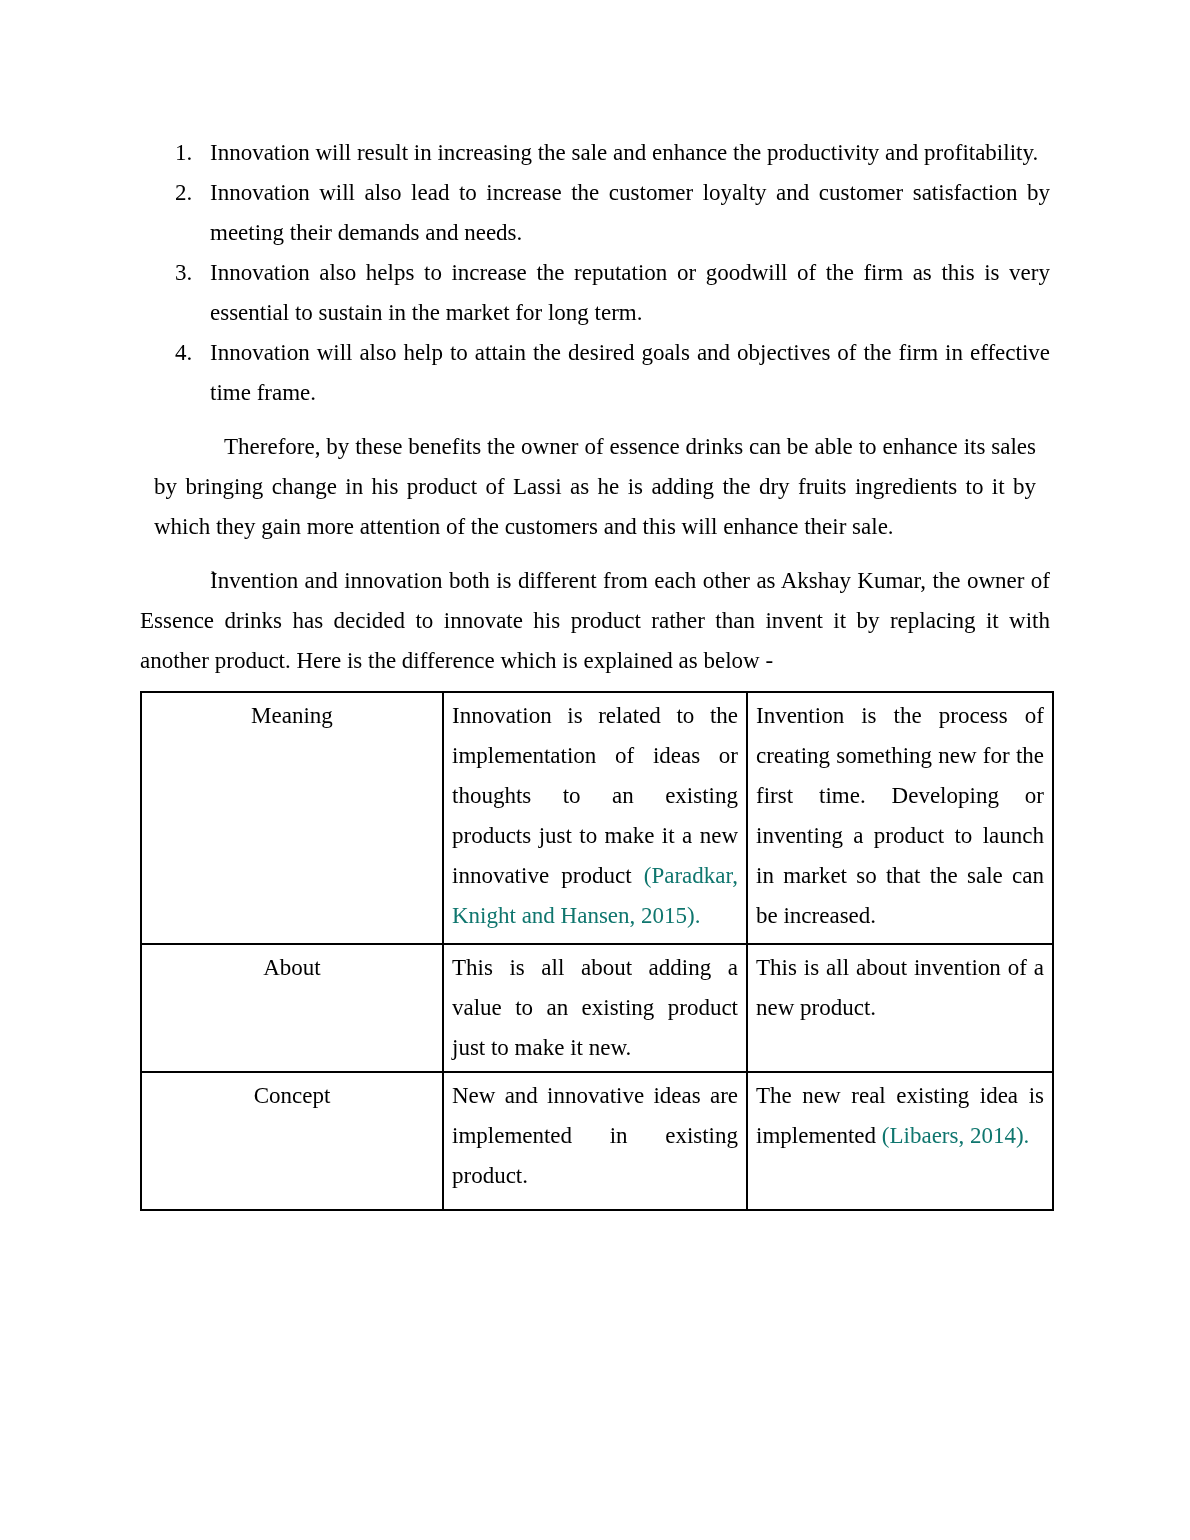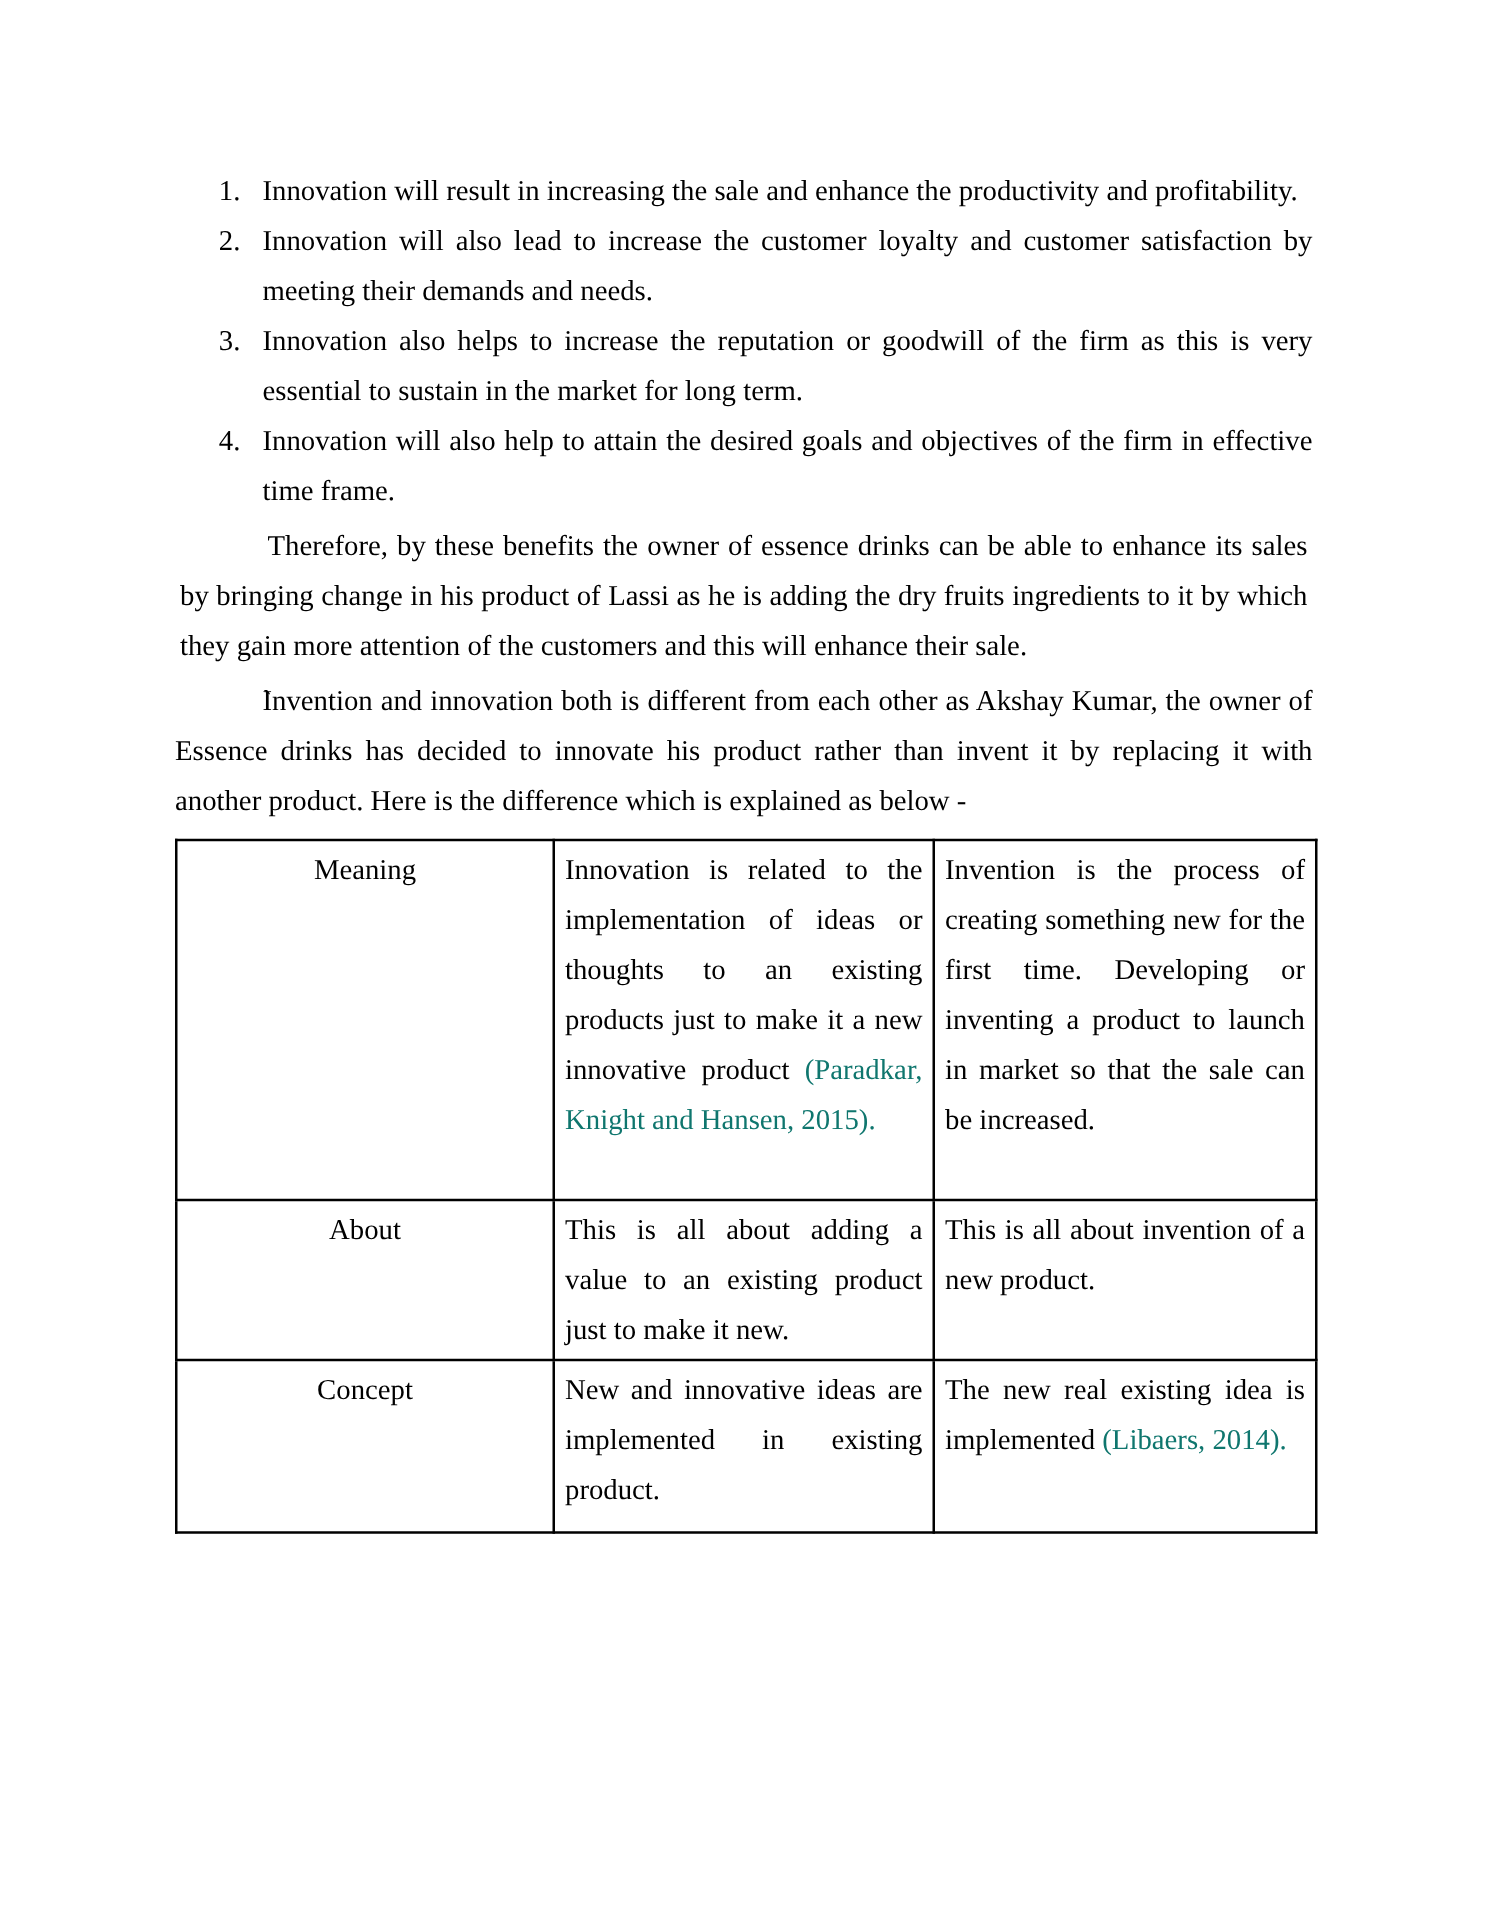--- a/index.html
+++ b/index.html
@@ -30,21 +30,21 @@
   .list-num {
     flex: 0 0 35px;
   }
   .list-text {
     flex: 1 1 auto;
     text-align: justify;
   }
   .para {
     text-align: justify;
     text-indent: 70px;
-    margin: 4px;
+    margin: 14px;
   }
   .heading {
     font-weight: bold;
     margin: 0;
   }
   .tick-para {
     position: relative;
     text-align: justify;
     text-indent: 70px;
     margin: 0;
@@ -66,21 +66,21 @@
     padding: 3px 8px;
     font-size: 23px;
     line-height: 40px;
     overflow: hidden;
   }
   table.cmp th {
     font-weight: bold;
     text-align: center;
   }
   tr.r-head   { height: 48px; }
-  tr.r-meaning{ height: 288px; }
+  tr.r-meaning{ height: 252px; }
   tr.r-about  { height: 127px; }
   tr.r-concept{ height: 138px; border-radius: 28px; }
   tr.r-skills { height: 78px; }
   td.basis {
     text-align: center;
   }
   td.desc {
     text-align: justify;
   }
   .cite {

